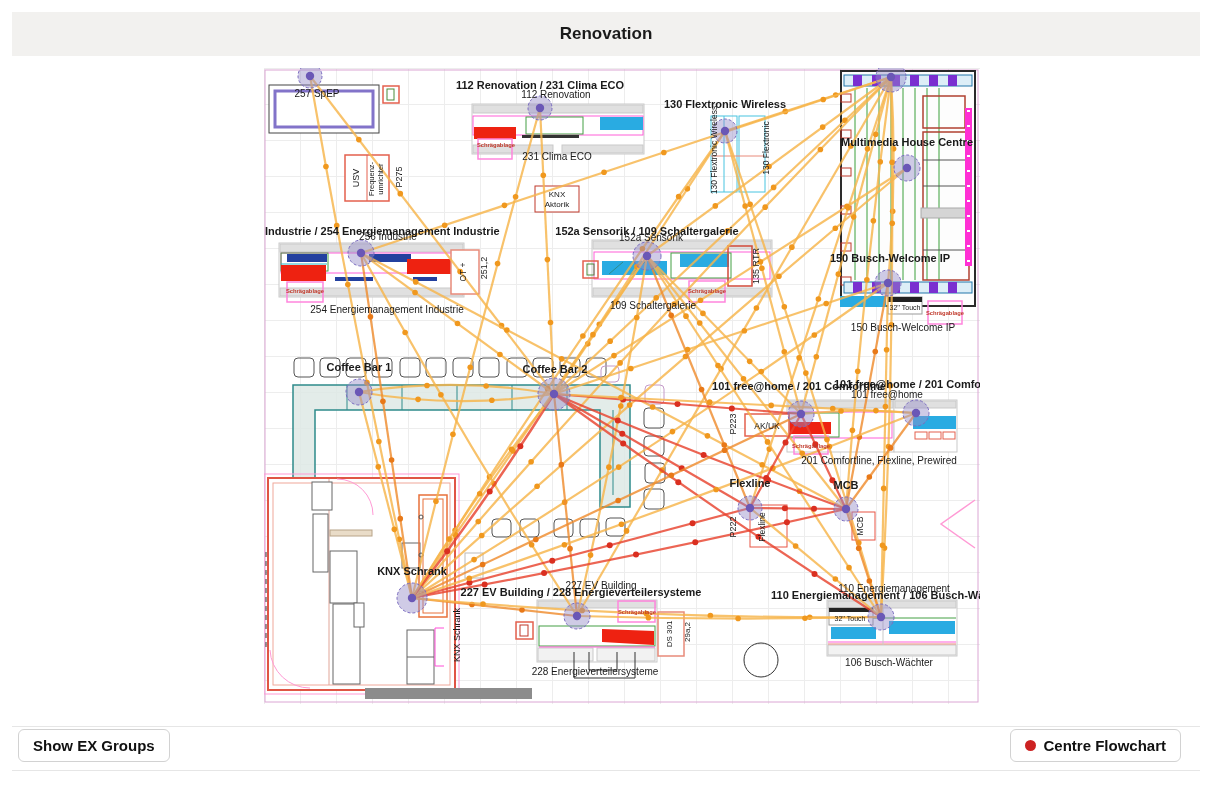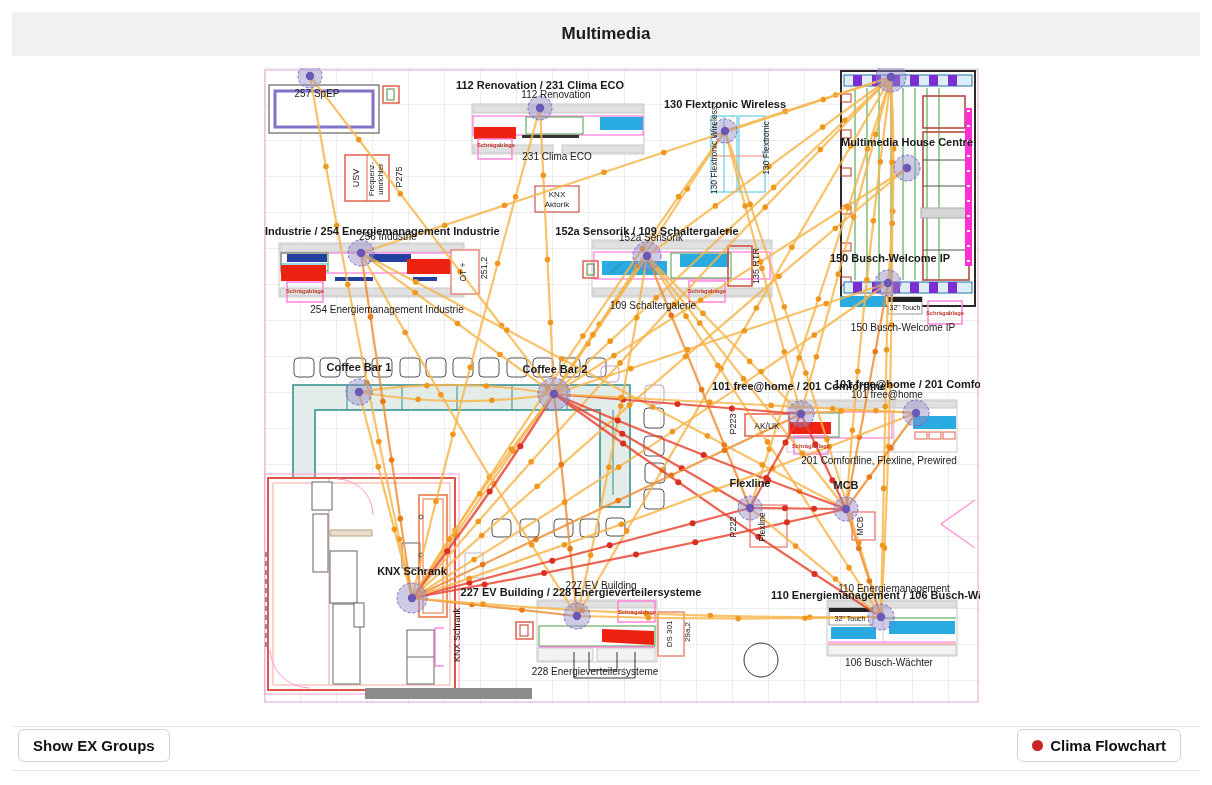--- a/index.html
+++ b/index.html
@@ -18,21 +18,21 @@
   .btn{position:absolute;top:729px;height:33px;background:#fff;border:1px solid #d2d2d2;
     border-radius:6px;font-family:"Liberation Sans",sans-serif;font-size:15px;font-weight:700;
     color:#111;padding:9px 14px;display:flex;align-items:center;gap:7px;cursor:pointer}
   .btn.left{left:18px}.btn.right{right:31px}
   .rec-dot{width:11px;height:11px;border-radius:50%;background:#cc2222;display:inline-block}
 </style>
 </head>
 <body>
 
 <div class="titlebar">
-  <h1>Multimedia</h1>
+  <h1>Renovation</h1>
 </div>
 
 <div id="canvas">
 <svg id="plan" width="716" height="636" viewBox="247 68 716 636" xmlns="http://www.w3.org/2000/svg">
 
   <g id="floor">
     <rect x="248" y="70" width="713" height="632" fill="none" stroke="#dba6d4"></rect>
 
     <g>
       <rect x="252" y="85" width="110" height="48" fill="#fff" stroke="#444"></rect>
@@ -680,15 +680,15 @@
         <text x="655" y="634" font-size="8" text-anchor="middle" fill="#1a1a1a" transform="rotate(-90 655 634)">DS 301</text>
         <text x="673" y="632" font-size="8" text-anchor="middle" fill="#1a1a1a" transform="rotate(-90 673 632)">29a,2</text>
       </g>
 </svg>
 </div>
 
 <div class="sep top"></div>
 <button class="btn left">Show EX Groups</button>
 <button class="btn right">
   <span class="rec-dot" style="background: rgb(204, 34, 34);"></span>
-  <span>Clima Flowchart</span>
+  <span>Centre Flowchart</span>
 </button>
 <div class="sep bottom"></div>
 
 </body></html>

